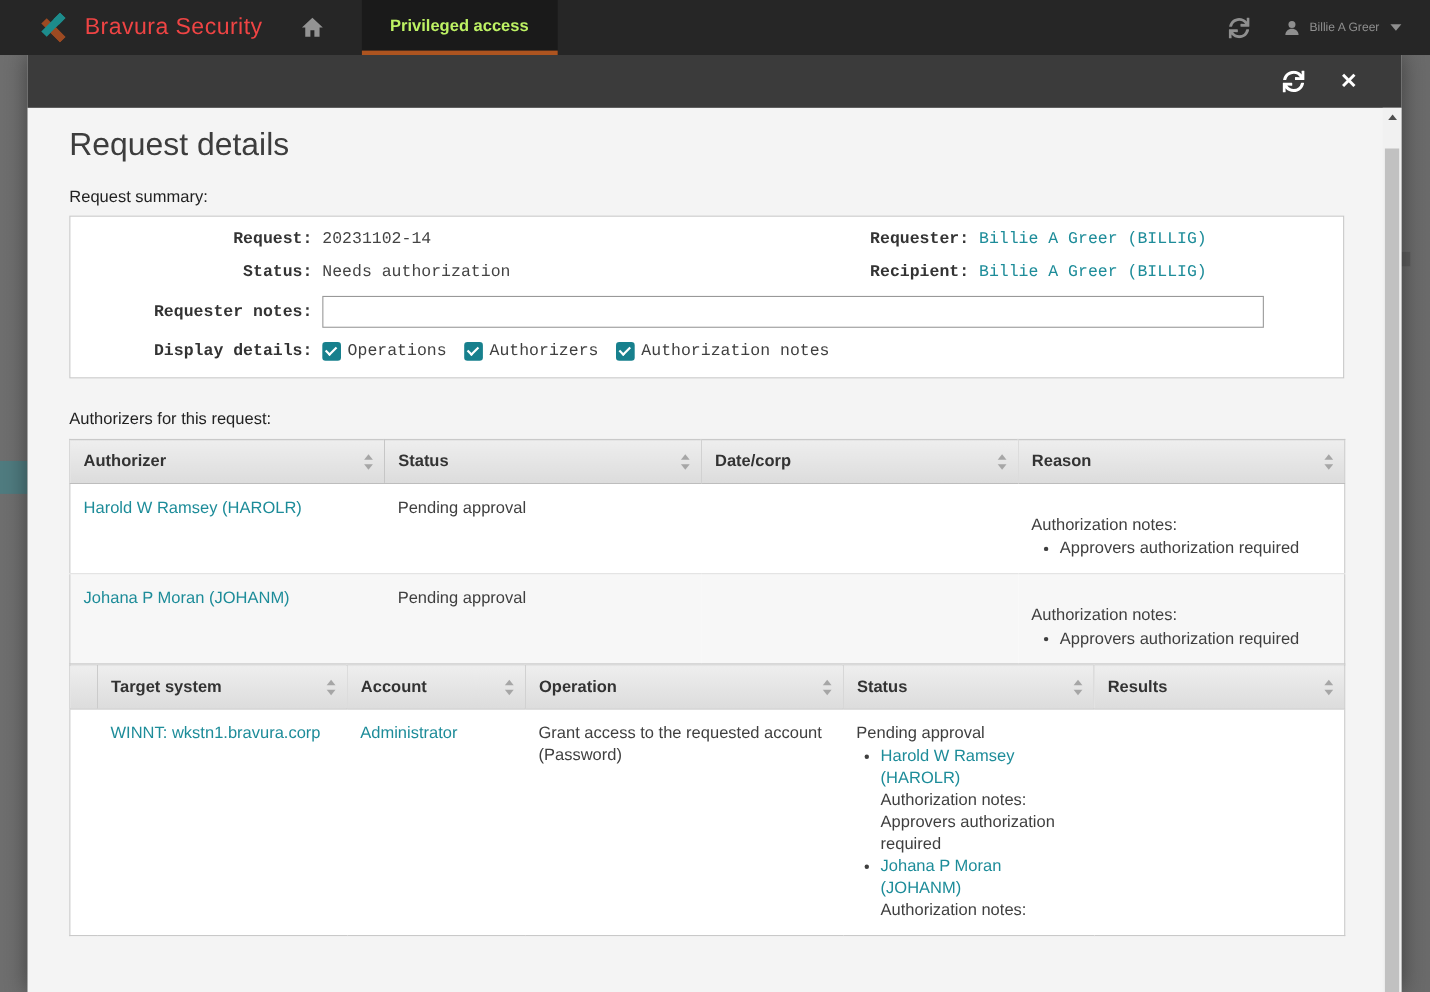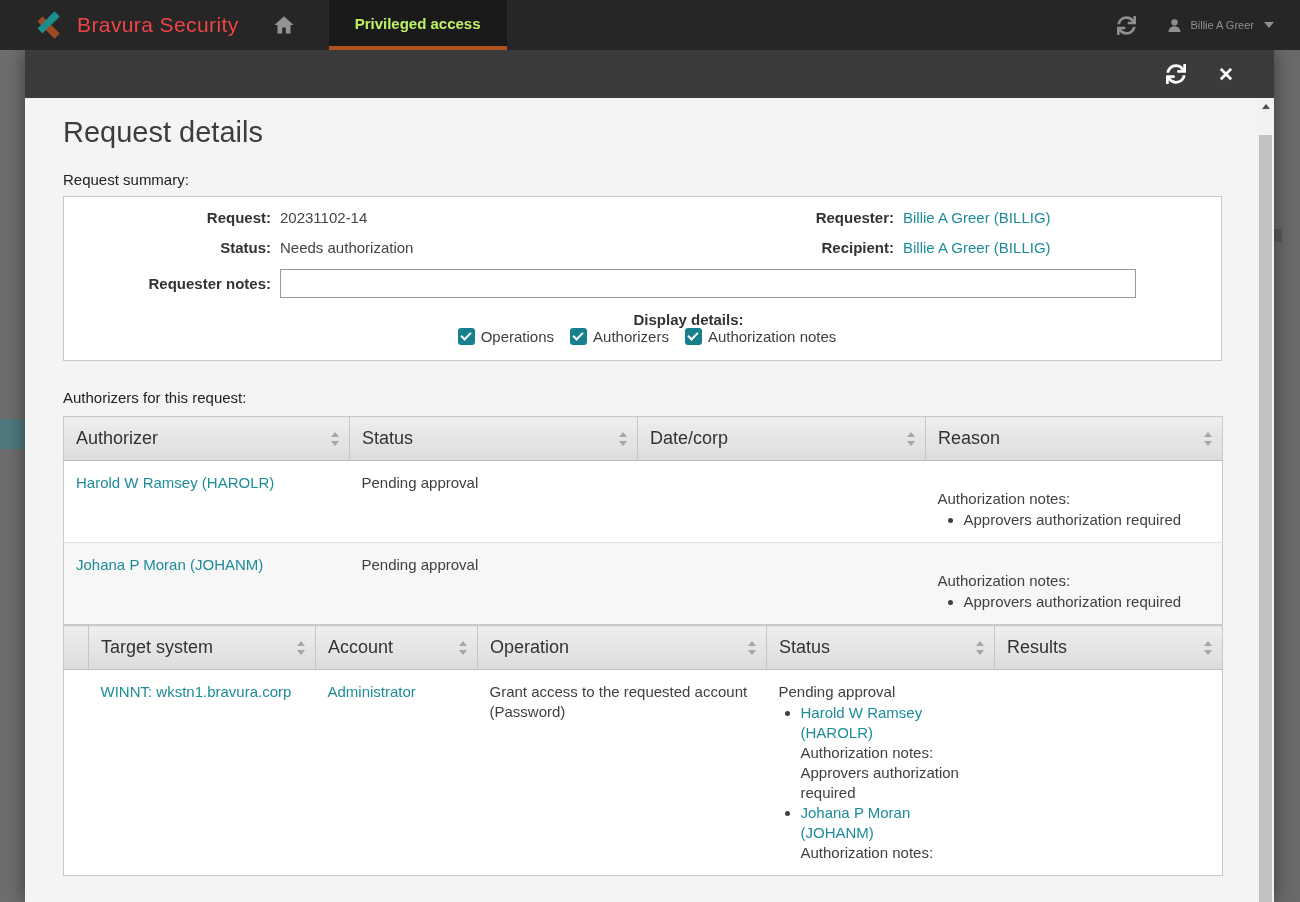--- a/index.html
+++ b/index.html
@@ -43,43 +43,43 @@
   .scrollbar { position:absolute; top:48px; right:0; bottom:0; width:17px; background:#f1f1f1; }
   .scroll-up { height:17px; display:flex; align-items:center; justify-content:center; cursor:pointer; }
   .scroll-up::after { content:""; border-left:4px solid transparent; border-right:4px solid transparent;
     border-bottom:5px solid #4f4f4f; }
   .scroll-thumb { position:absolute; top:37px; left:2px; width:13px; bottom:0; background:#c1c1c1; cursor:grab; }
 
   
   h1 { font-size:29px; font-weight:400; color:#3d3d3d; margin:8px 0 22px; }
   .section-label { color:#222; margin:0 0 8px; }
 
-  .panel { background:#fff; border:1px solid #c8c8c8; padding:12px 5px 15px; }
+  .panel { background:#fff; border:1px solid #c8c8c8; padding:12px 18px 15px;font-family:Liberation Mono, monospace; }
   .frow { display:flex; align-items:center; margin-bottom:13px; }
-  .frow:last-child { margin-bottom:0;flex-direction:column; }
+  .frow:last-child { margin-bottom:0; }
   .flabel { width:202px; flex:none; text-align:right; font-weight:700; color:#333; }
   .fvalue { margin-left:9px; color:#444; }
   .fright { margin-left:auto; width:452px; display:flex; align-items:center; }
   .fright .flabel { width:130px; }
   .notes-input { width:856px; height:29px; border:1px solid #999; background:#fff;
     margin-left:9px; font-family:inherit; font-size:15px; padding:0 6px; }
   .cb-group { display:flex; align-items:center; gap:16px; margin-left:9px;text-align:center; }
   .cb-item { display:flex; align-items:center; cursor:pointer; }
   .cb { width:17px; height:17px; background:#17808d; border-radius:3px; position:relative;
     display:inline-block; margin-right:6px; flex:none; }
   .cb::after { content:""; position:absolute; left:3px; top:4px; width:8px; height:4px;
     border-left:2px solid #fff; border-bottom:2px solid #fff; transform:rotate(-45deg); }
 
   a.link, .link { color:#1d8c99; text-decoration:none; cursor:pointer; }
 
   table { width:1159px; border-collapse:collapse; table-layout:fixed; background:#fff;
     border:1px solid #c9c9c9; }
-  th { background:linear-gradient(#eeeeee,#dcdcdc); font-weight:400; text-align:left;
+  th { background:linear-gradient(#eeeeee,#dcdcdc); font-weight:700; text-align:left;
     padding:11px 24px 11px 12px; border-left:1px solid #c6c6c6; border-bottom:1px solid #bdbdbd;
-    color:#333; font-size:18px; position:relative; cursor:pointer; }
+    color:#333; font-size:15px; position:relative; cursor:pointer; }
   th:first-child { border-left:none; }
   td { padding:12px; vertical-align:top; color:#3f3f3f; line-height:20px; }
   tbody tr + tr td { border-top:1px solid #e2e2e2; }
   tr.alt td { background:#f7f7f7; }
   .sort { position:absolute; right:9px; top:50%; margin-top:-7px; width:9px; height:14px; }
   .sort::before { content:""; position:absolute; top:0; left:0;
     border-left:4.5px solid transparent; border-right:4.5px solid transparent; border-bottom:5px solid #a6a6a6; }
   .sort::after { content:""; position:absolute; bottom:0; left:0;
     border-left:4.5px solid transparent; border-right:4.5px solid transparent; border-top:5px solid #a6a6a6; }
 

